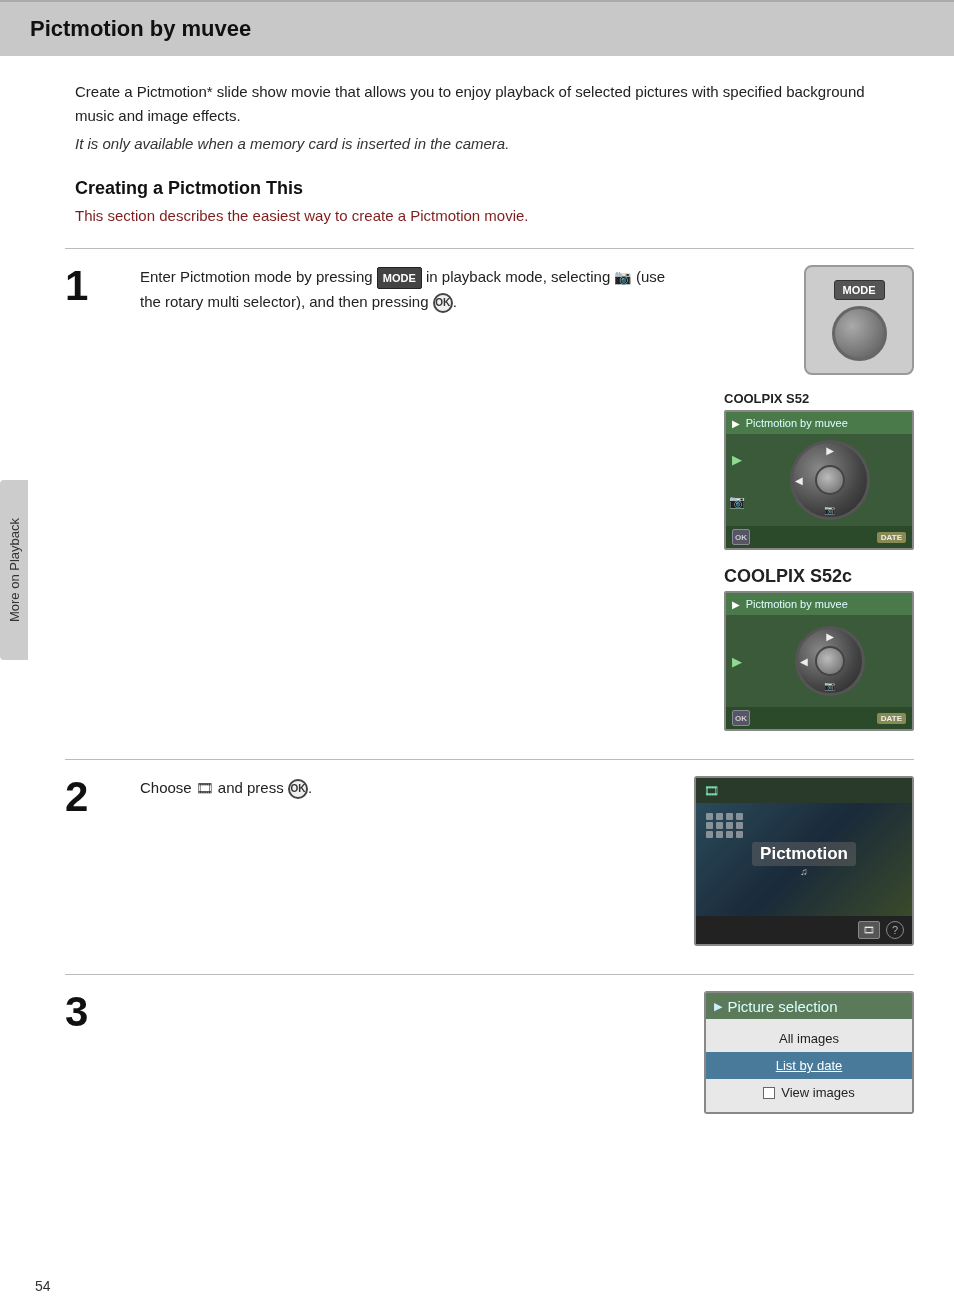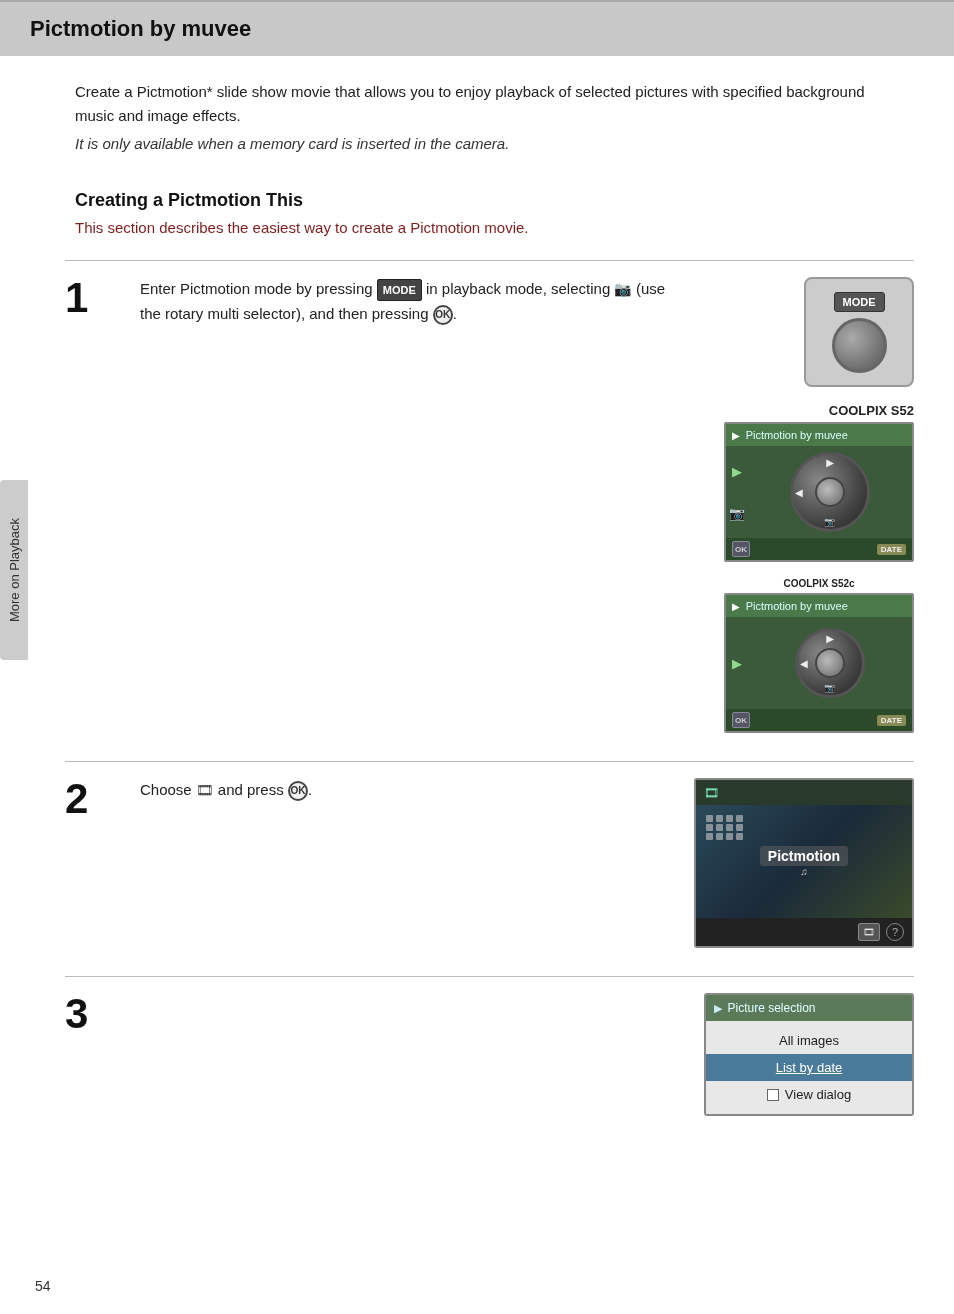--- a/index.html
+++ b/index.html
@@ -49,21 +49,21 @@
       border-top: 2px solid #aaa;
     }
     .page-header h1 {
       font-size: 22px;
       font-weight: bold;
       color: #111;
     }
 
     
     .intro-section {
-      margin-bottom: 34px;
+      margin-bottom: 22px;
       padding: 0 10px;
     }
     .intro-section p {
       font-size: 15px;
       line-height: 1.6;
       color: #222;
       margin-bottom: 4px;
     }
     .intro-section .italic-line {
       font-style: italic;
@@ -253,21 +253,21 @@
       display: flex;
       align-items: center;
       justify-content: center;
       position: relative;
     }
     .pictmotion-logo-area {
       text-align: center;
     }
     .pictmotion-text {
       color: #fff;
-      font-size: 14px;
+      font-size: 17px;
       font-weight: bold;
       background: rgba(100,100,100,0.5);
       padding: 2px 8px;
       border-radius: 3px;
     }
     .music-note {
       color: #ccc;
       font-size: 10px;
     }
     .grid-icon-area {
@@ -332,21 +332,21 @@
       align-items: center;
       padding: 0 8px;
       gap: 5px;
     }
     .step3-top .play-tri {
       color: #cef;
       font-size: 11px;
     }
     .step3-top .screen-title {
       color: #dff;
-      font-size: 12px;
+      font-size: 15px;
     }
     .step3-body {
       background: #e8e8e8;
       padding: 6px 0;
     }
     .step3-item {
       padding: 6px 12px;
       font-size: 13px;
       color: #222;
       text-align: center;
@@ -473,21 +473,21 @@
       <span class="inline-icon">📷</span> (use the rotary multi selector), and then pressing <span class="ok-badge">OK</span>.
     </div>
     <div class="step-img-col">
 
       <div class="mode-button-img">
         <div class="mode-btn-inner">MODE</div>
         <div class="mode-circle"></div>
       </div>
 
       <div>
-        <div style="text-align:right; font-size:13px; font-weight:bold; margin-bottom:4px;">COOLPIX S52</div>
+        <div style="text-align:left; font-size:13px; font-weight:bold; margin-bottom:4px;">COOLPIX S52</div>
         <div class="camera-screen">
           <div class="screen-top-bar">
             <span class="play-icon">▶</span>
             <span class="title-text">Pictmotion by muvee</span>
           </div>
           <div class="screen-body">
             <div class="left-col">
               <span class="left-icon">▶</span>
               <span class="left-icon">📷</span>
             </div>
@@ -503,21 +503,21 @@
             </div>
           </div>
           <div class="screen-bottom-bar">
             <div class="ok-box">OK</div>
             <div class="date-box">DATE</div>
           </div>
         </div>
       </div>
 
       <div>
-        <div style="text-align:center; font-size:10px; font-weight:bold; margin-bottom:4px;">COOLPIX S52c</div>
+        <div style="text-align:left; font-size:18px; font-weight:bold; margin-bottom:4px;">COOLPIX S52c</div>
         <div class="camera-screen">
           <div class="screen-top-bar">
             <span class="play-icon">▶</span>
             <span class="title-text">Pictmotion by muvee</span>
           </div>
           <div class="screen-body">
             <div class="left-col">
               <span class="left-icon">▶</span>
             </div>
             <div class="center-area">
@@ -590,21 +590,21 @@
       <div class="step3-screen">
         <div class="step3-top">
           <span class="play-tri">▶</span>
           <span class="screen-title">Picture selection</span>
         </div>
         <div class="step3-body">
           <div class="step3-item">All images</div>
           <div class="step3-item highlighted">List by date</div>
           <div class="step3-item checkbox-item">
             <span class="step3-checkbox"></span>
-            <span>View dialog</span>
+            <span>View images</span>
           </div>
         </div>
       </div>
     </div>
   </div>
 
 </div>
 
 <div class="page-number">54</div>
 

